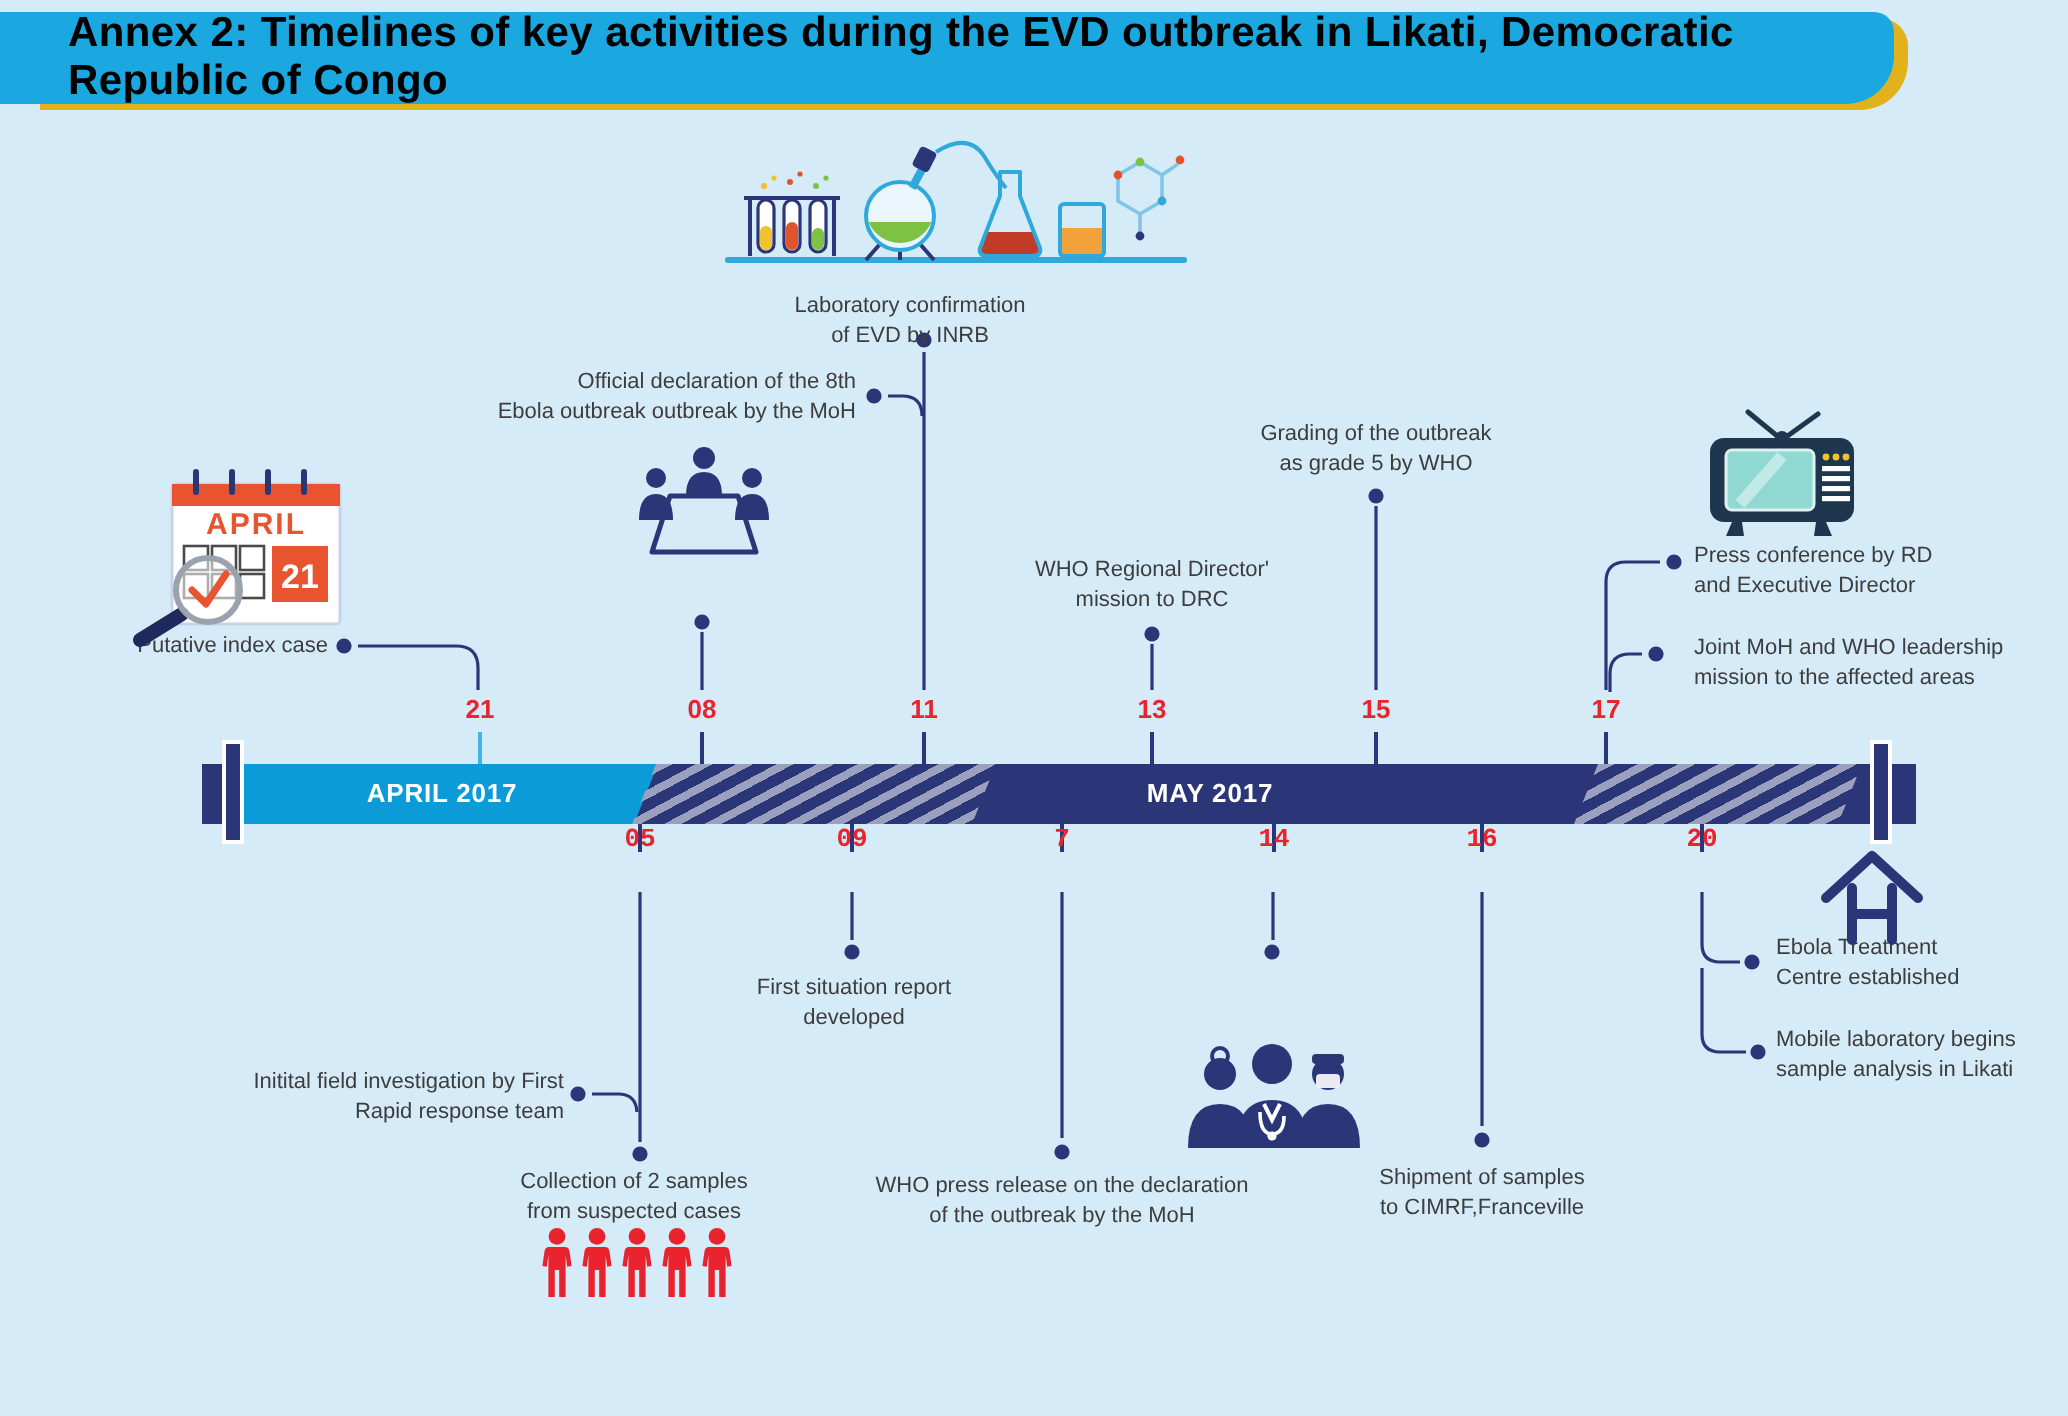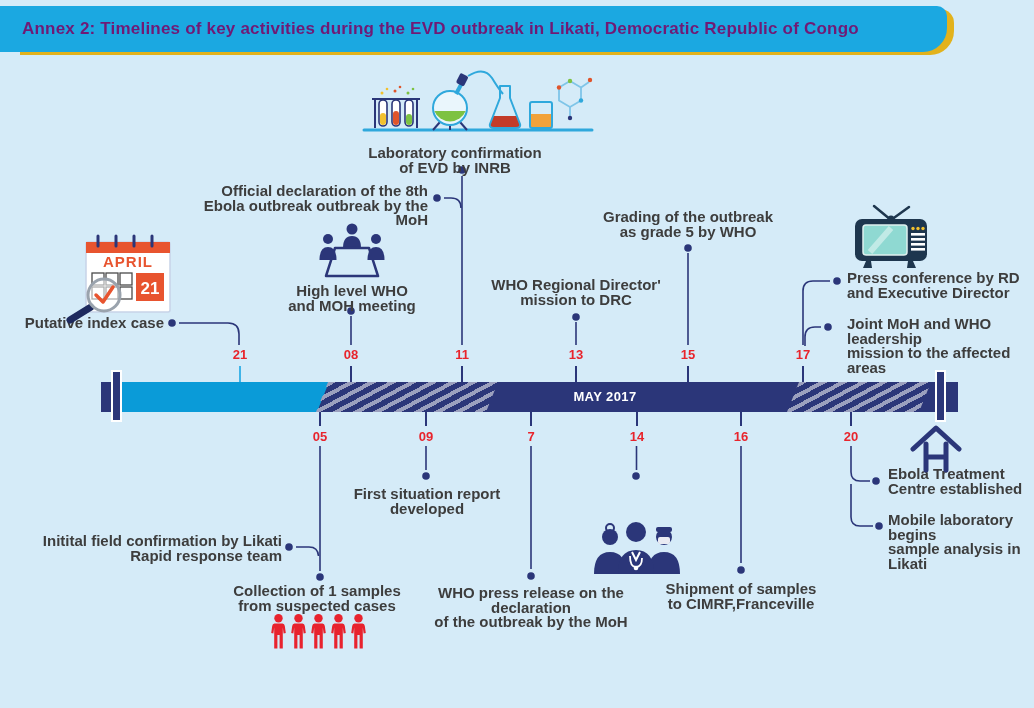--- a/index.html
+++ b/index.html
@@ -7,43 +7,43 @@
     position:relative;width:1034px;height:708px;margin:0 auto;
     background:#D5EBF8;overflow:hidden;
     font-family:"Liberation Sans","DejaVu Sans",sans-serif;
   }
   
   .banner-accent{position:absolute;left:20px;top:9px;width:934px;height:46px;
     background:#E2B21C;border-radius:0 14px 24px 0;}
   .banner{position:absolute;left:0;top:6px;width:947px;height:46px;
     background:#1BA8E1;border-radius:0 10px 24px 0;
     display:flex;align-items:center;}
-  .banner-title{color:#701a75;font-size:17px;font-weight:bold;padding-left:22px;letter-spacing:.2px;}
+  .banner-title{color:#000000;font-size:21px;font-weight:bold;padding-left:34px;letter-spacing:.2px;}
   
   .bar{position:absolute;left:101px;top:382px;width:857px;height:30px;background:#2B3679;}
   .seg-april{position:absolute;left:20px;top:0;width:208px;height:30px;background:#0A9BD8;
     clip-path:polygon(0 0,100% 0,calc(100% - 12px) 100%,0 100%);}
   .seg-hatch{position:absolute;top:0;height:30px;
     clip-path:polygon(12px 0,100% 0,calc(100% - 12px) 100%,0 100%);
     background-image:repeating-linear-gradient(152deg,rgba(0,0,0,0) 0 5.5px,#9BA0BE 5.5px 9.5px);}
   .hatch1{left:215px;width:182px;}
   .hatch2{left:686px;width:144px;}
   .bracket{position:absolute;top:370px;width:7px;height:48px;background:#2B3679;border:2px solid #ffffff;}
   .bracket-left{left:111px;}
   .bracket-right{left:935px;}
   .month-label{position:absolute;top:382px;height:30px;line-height:30px;text-align:center;
     color:#ffffff;font-size:13px;font-weight:bold;letter-spacing:.4px;}
   .month-april{left:121px;width:200px;}
   .month-may{left:500px;width:210px;}
   
   .day-num{position:absolute;transform:translateX(-50%);color:#E8242C;font-size:13px;font-weight:bold;}
   .day-top{top:347px;}
-  .day-bottom{top:429px;}
-  
-  .lbl{position:absolute;font-size:15px;line-height:14.5px;color:#3d3d3d;white-space:pre-line;font-weight:bold;}
+  .day-bottom{top:412px;font-family:Liberation Mono, monospace;}
+  
+  .lbl{position:absolute;font-size:11px;line-height:14.5px;color:#3d3d3d;white-space:pre-line;}
   .c{text-align:center;}
   .r{text-align:right;}
   
   .overlay{position:absolute;left:0;top:0;pointer-events:none;}
   .icon{position:absolute;}
 </style>
 </head>
 <body>
 
 <div class="canvas">
@@ -104,57 +104,56 @@
       <circle cx="876" cy="481" r="3.8"></circle>
       <circle cx="879" cy="526" r="3.8"></circle>
     </g>
   </svg>
 
   <div class="bar">
     <div class="seg-april"></div>
     <div class="seg-hatch hatch1"></div>
     <div class="seg-hatch hatch2"></div>
   </div>
+  <div class="month-label month-april">APRIL 2017</div>
   <div class="month-label month-may">MAY 2017</div>
   <div class="bracket bracket-left"></div>
   <div class="bracket bracket-right"></div>
 
   <div class="day-num day-top" style="left:240px">21</div>
   <div class="day-num day-top" style="left:351px">08</div>
   <div class="day-num day-top" style="left:462px">11</div>
   <div class="day-num day-top" style="left:576px">13</div>
   <div class="day-num day-top" style="left:688px">15</div>
   <div class="day-num day-top" style="left:803px">17</div>
 
   <div class="day-num day-bottom" style="left:320px">05</div>
   <div class="day-num day-bottom" style="left:426px">09</div>
   <div class="day-num day-bottom" style="left:531px">7</div>
   <div class="day-num day-bottom" style="left:637px">14</div>
   <div class="day-num day-bottom" style="left:741px">16</div>
   <div class="day-num day-bottom" style="left:851px">20</div>
 
   <div class="lbl r" style="left:0;top:316px;width:164px">Putative index case</div>
-  <div class="lbl c" style="left:232px;top:284px;width:240px">High level WHO
-and MOH meeting</div>
   <div class="lbl c" style="left:335px;top:146px;width:240px">Laboratory confirmation
 of EVD by INRB</div>
   <div class="lbl r" style="left:178px;top:184px;width:250px">Official declaration of the 8th
 Ebola outbreak outbreak by the MoH</div>
   <div class="lbl c" style="left:456px;top:278px;width:240px">WHO Regional Director'
 mission to DRC</div>
   <div class="lbl c" style="left:568px;top:210px;width:240px">Grading of the outbreak
 as grade 5 by WHO</div>
   <div class="lbl" style="left:847px;top:271px;width:190px">Press conference by RD
 and Executive Director</div>
   <div class="lbl" style="left:847px;top:317px;width:190px">Joint MoH and WHO leadership
 mission to the affected areas</div>
 
-  <div class="lbl r" style="left:32px;top:534px;width:250px">Initital field confirmation by Likati
+  <div class="lbl r" style="left:32px;top:534px;width:250px">Initital field investigation by First
 Rapid response team</div>
-  <div class="lbl c" style="left:197px;top:584px;width:240px">Collection of 1 samples
+  <div class="lbl c" style="left:197px;top:584px;width:240px">Collection of 2 samples
 from suspected cases</div>
   <div class="lbl c" style="left:411px;top:586px;width:240px">WHO press release on the declaration
 of the outbreak by the MoH</div>
   <div class="lbl c" style="left:307px;top:487px;width:240px">First situation report
 developed</div>
   <div class="lbl c" style="left:621px;top:582px;width:240px">Shipment of samples
 to CIMRF,Franceville</div>
   <div class="lbl" style="left:888px;top:467px;width:150px">Ebola Treatment
 Centre established</div>
   <div class="lbl" style="left:888px;top:513px;width:170px">Mobile laboratory begins

